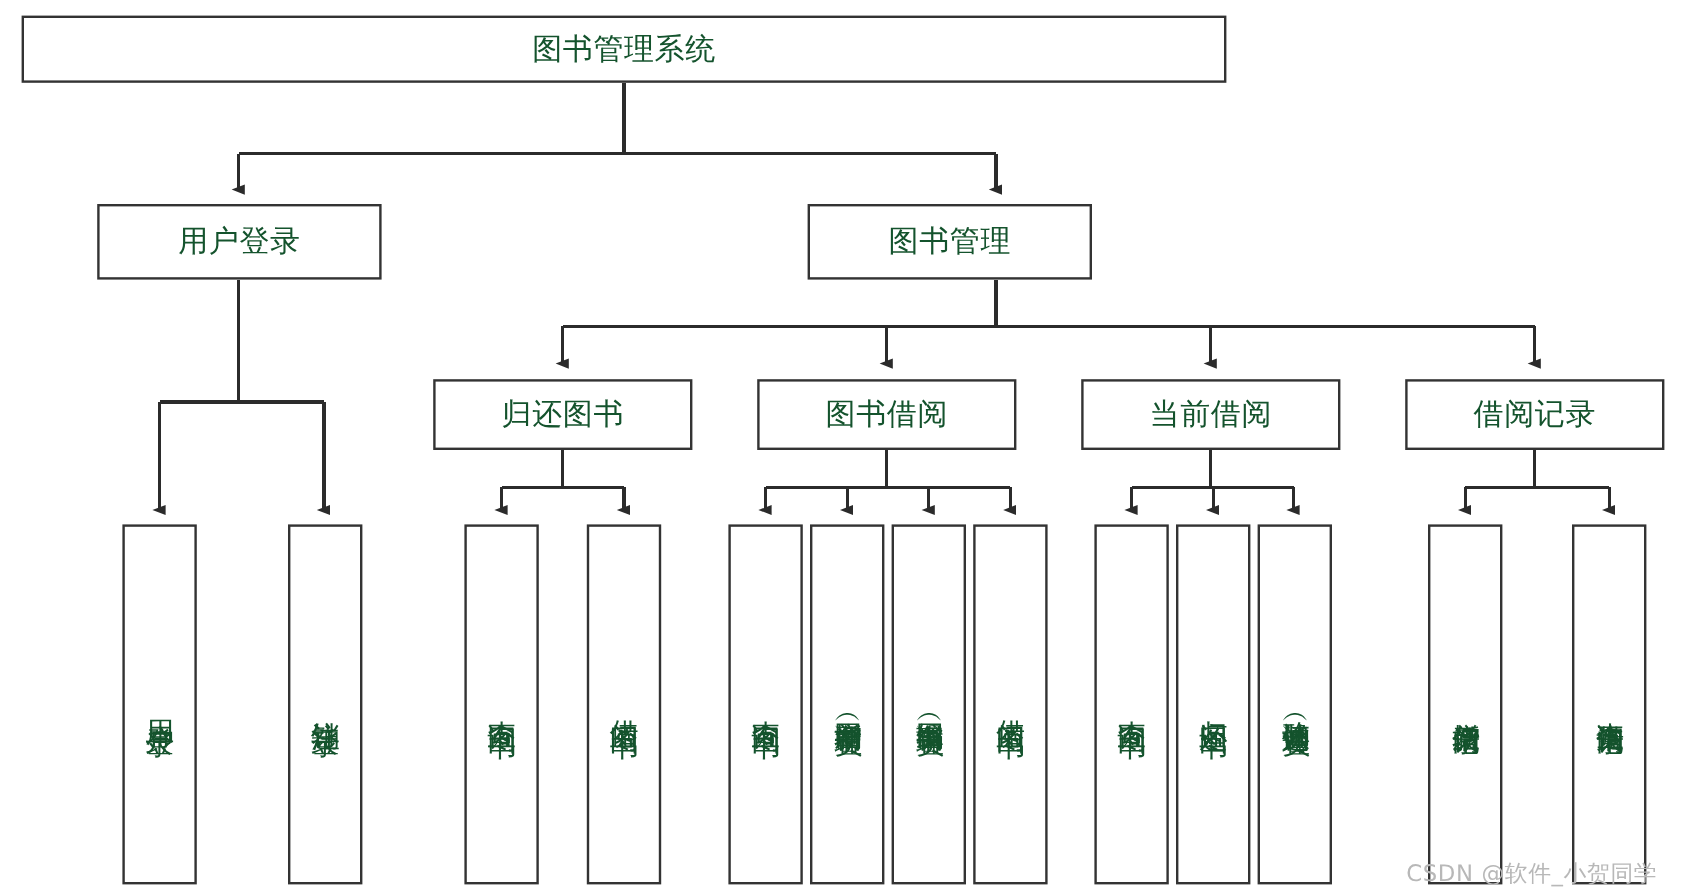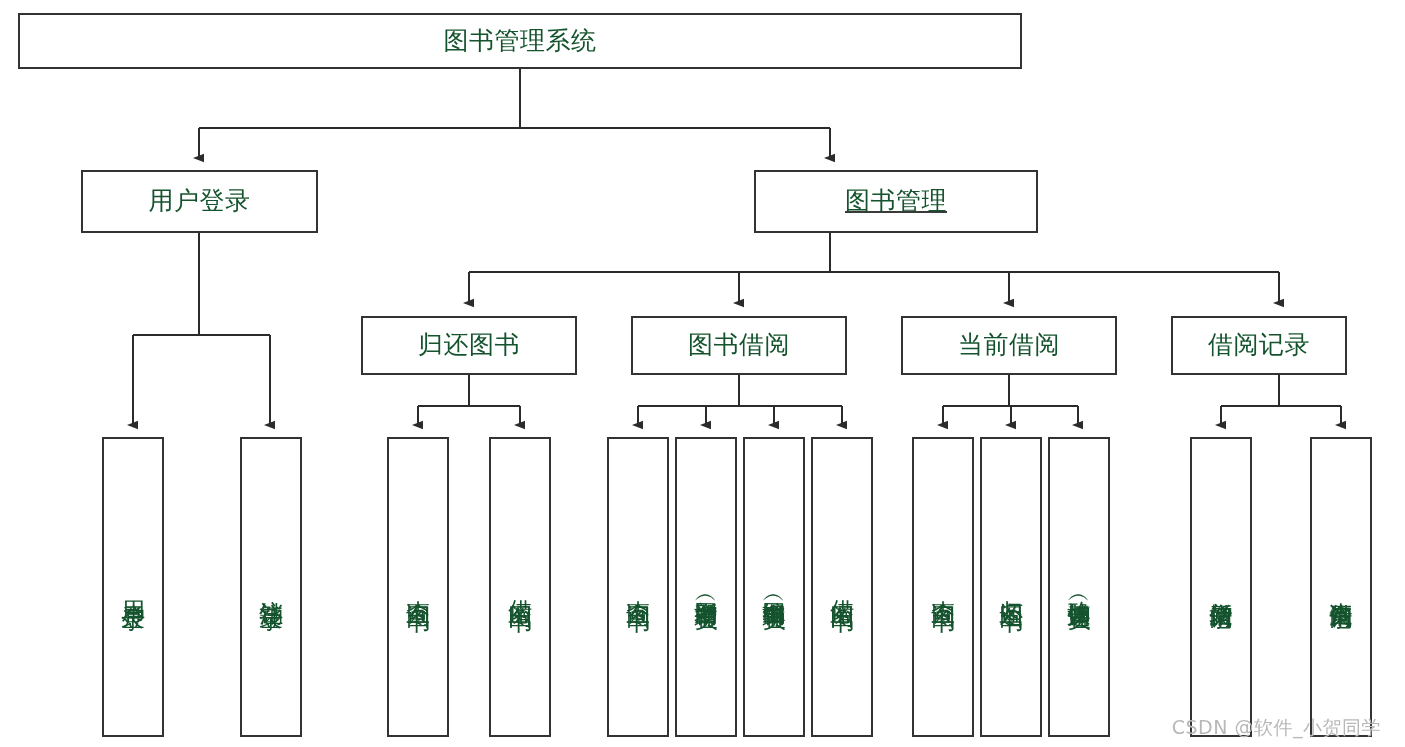--- a/index.html
+++ b/index.html
@@ -135,34 +135,34 @@
 
   <div class="node-layer">
 
     <div class="node" style="left:18px; top:13px; width:1004px; height:56px;">
       <span class="node-label">图书管理系统</span>
     </div>
 
     <div class="node" style="left:81px; top:170px; width:237px; height:63px;">
       <span class="node-label">用户登录</span>
     </div>
-    <div class="node" style="left:754px; top:170px; width:284px; height:63px;text-decoration:underline;">
+    <div class="node" style="left:673px; top:170px; width:237px; height:63px;">
       <span class="node-label">图书管理</span>
     </div>
 
     <div class="node" style="left:361px; top:316px; width:216px; height:59px;">
       <span class="node-label">归还图书</span>
     </div>
     <div class="node" style="left:631px; top:316px; width:216px; height:59px;">
       <span class="node-label">图书借阅</span>
     </div>
     <div class="node" style="left:901px; top:316px; width:216px; height:59px;align-items:center;">
       <span class="node-label">当前借阅</span>
     </div>
-    <div class="node" style="left:1171px; top:316px; width:176px; height:59px;">
+    <div class="node" style="left:1171px; top:316px; width:216px; height:59px;">
       <span class="node-label">借阅记录</span>
     </div>
 
     <div class="node leaf" style="left:102px; top:437px; width:62px; height:300px;">
       <span class="node-label">用户登录</span>
     </div>
     <div class="node leaf" style="left:240px; top:437px; width:62px; height:300px;">
       <span class="node-label">注销登录</span>
     </div>
 

